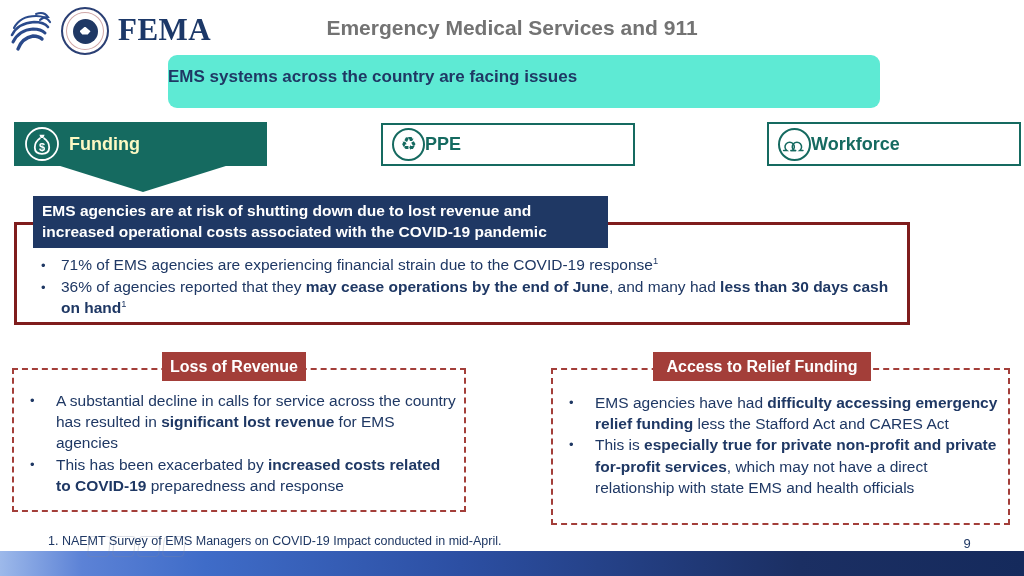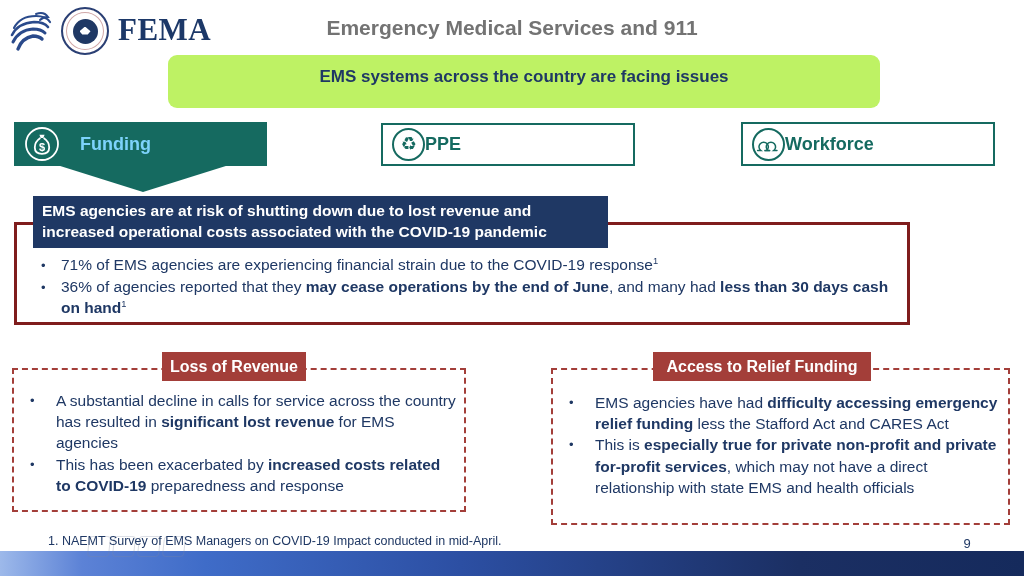--- a/index.html
+++ b/index.html
@@ -11,32 +11,32 @@
             display:flex;align-items:center;justify-content:center;margin-left:5px;
             box-shadow:inset 0 0 0 3px #fff, inset 0 0 0 4px rgba(150,60,60,.45);}
   .dhs-inner{width:25px;height:25px;border-radius:50%;background:#1f3864;position:relative;}
   .dhs-inner::after{content:"";position:absolute;left:7px;top:8px;width:11px;height:8px;
             background:#fff;clip-path:polygon(50% 0,100% 60%,75% 100%,25% 100%,0 60%);}
   .fema-wordmark{font-family:"Liberation Serif",serif;font-weight:bold;font-size:31px;
             color:#1c3868;letter-spacing:.5px;margin-left:9px;margin-top:-2px;}
   .page-title{position:absolute;left:0;top:16px;width:100%;text-align:center;
             font-size:21px;font-weight:bold;color:#737373;}
   .subtitle-banner{position:absolute;left:168px;top:55px;width:712px;height:53px;
-            background:#bef264;border-radius:9px;box-sizing:border-box;padding-top:12px;
-            text-align:center;font-size:17px;font-weight:bold;color:#1f3864;}
+            background:#5eead4;border-radius:9px;box-sizing:border-box;padding-top:12px;
+            font-size:17px;font-weight:bold;color:#1f3864;}
   
   .tab{position:absolute;height:44px;box-sizing:border-box;display:flex;align-items:center;}
   .tab-funding{left:14px;top:122px;width:253px;background:#156a60;padding-left:10px;gap:9px;}
-  .tab-funding .tab-label{color:#7dd3fc;font-size:18px;font-weight:bold;margin-left:11px;}
+  .tab-funding .tab-label{color:#fef9c3;font-size:18px;font-weight:bold;}
   .funding-arrow{position:absolute;left:57px;top:165px;width:0;height:0;
             border-left:86px solid transparent;border-right:86px solid transparent;
             border-top:27px solid #156a60;}
   .tab-outline{background:#fff;border:2px solid #156a60;padding-left:9px;}
   .tab-ppe{left:381px;top:123px;width:254px;height:43px;}
-  .tab-workforce{left:741px;top:122px;width:254px;height:44px;}
+  .tab-workforce{left:767px;top:122px;width:254px;height:44px;}
   .tab-outline .tab-label{color:#156a60;font-size:18px;font-weight:bold;}
   .icon-circle{width:33px;height:33px;border-radius:50%;border:2px solid #156a60;box-sizing:border-box;
             display:flex;align-items:center;justify-content:center;flex:0 0 auto;}
   .recycle-glyph::before{content:"\267B";font-family:"DejaVu Sans",sans-serif;
             font-size:18px;color:#156a60;line-height:1;}
   
   .risk-banner{position:absolute;left:33px;top:196px;width:575px;box-sizing:border-box;
             background:#1f3864;color:#fff;font-size:15.5px;font-weight:bold;line-height:1.33;
             padding:5px 10px 6px 9px;z-index:2;}
   .overview-box{position:absolute;left:14px;top:222px;width:896px;height:103px;box-sizing:border-box;

